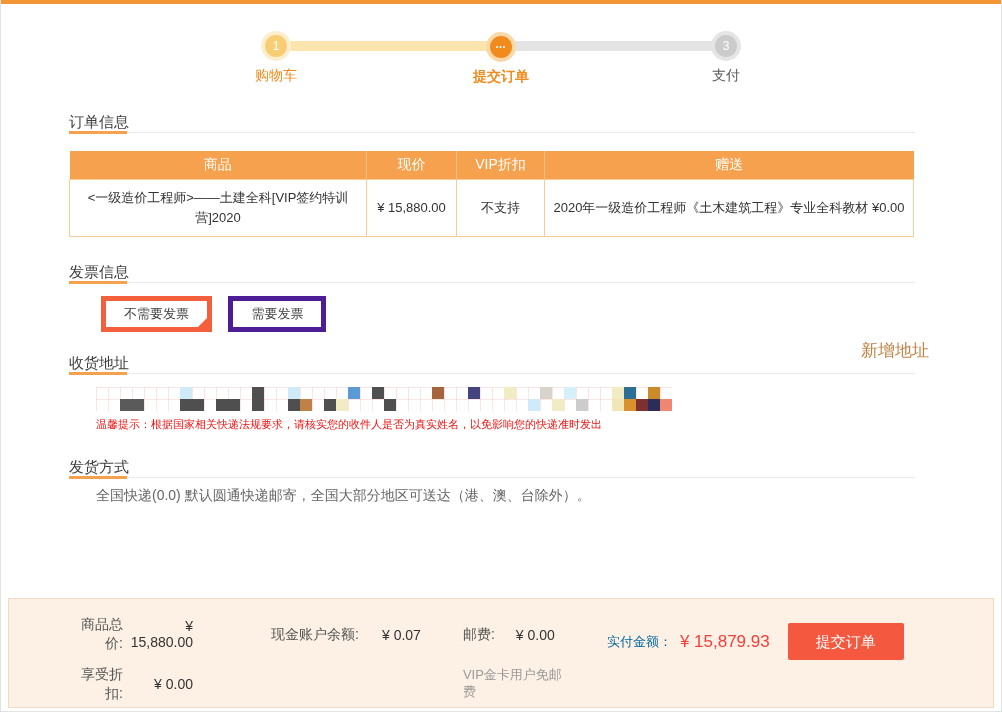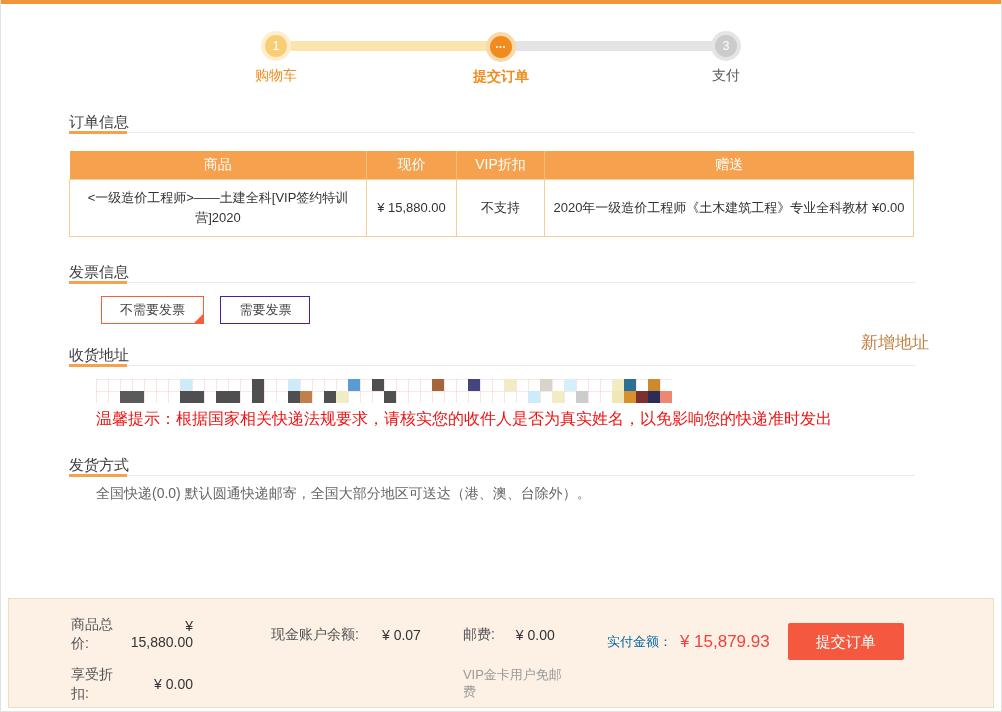--- a/index.html
+++ b/index.html
@@ -45,46 +45,46 @@
   table.order th { background:#f5a14d; color:#fff; font-weight:normal; font-size:14px;
     height:28px; border-right:1px solid #f7bd7e; }
   table.order th:last-child { border-right:none; }
   table.order td { border:1px solid #f9cd96; height:57px; text-align:center;
     font-size:13px; color:#333; padding:4px 8px; line-height:20px; }
   td.prod { text-align:left; padding:4px 24px 4px 18px; }
 
   
   .inv-row { margin:13px 0 0 32px; }
   .btn-inv { display:inline-block; padding:4px 18px; font-size:13px; color:#444;
-    background:#fff; border:1px solid #4c1d95; position:relative;
+    background:#fff; border:5px solid #4c1d95; position:relative;
     margin-right:12px; cursor:pointer; }
   .btn-inv.selected { border-color:#f4603c; }
   .btn-inv.selected::after { content:""; position:absolute; right:0; bottom:0;
     width:0; height:0; border-left:9px solid transparent; border-bottom:9px solid #f4603c; }
 
   
   .mosaic { position:relative; margin:13px 0 0 27px; width:576px; height:24px;
     background-image:
       repeating-linear-gradient(to right, rgba(235,140,140,.22) 0 1px, transparent 1px 12px),
       repeating-linear-gradient(to bottom, rgba(235,140,140,.22) 0 1px, transparent 1px 12px);
     cursor:pointer; }
   .mcell { position:absolute; width:12px; height:12px; }
 
-  .notice-red { margin:6px 0 0 27px; font-size:16px; color:#f01212; }
+  .notice-red { margin:6px 0 0 27px; font-size:11px; color:#f01212; }
   .ship-tip1 { margin:17px 0 0 27px; font-size:14px; }
   .ship-tip1 .red { color:#f01212; }
   .ship-tip1 .vip-link { color:#3e8ddd; margin-left:28px; cursor:pointer; }
   .ship-tip2 { margin:9px 0 0 27px; font-size:14px; color:#666; }
 
   
   .sumbar { position:absolute; left:7px; right:7px; bottom:3px; height:110px;
     background:#fdf1e5; border:1px solid #f2dbc1; display:flex;
     align-items:flex-start; padding:16px 0 0 62px; }
   .kv-row { display:flex; align-items:center; margin-bottom:12px; }
-  .kv-label { width:52px; font-size:14px; color:#555; text-align:left; line-height:19px; }
+  .kv-label { width:52px; font-size:14px; color:#555; text-align:right; line-height:19px; }
   .kv-label.wide { width:auto; text-align:left; }
   .kv-value { font-size:14px; color:#333; text-align:right; }
   .g1 { width:124px; }
   .g1 .kv-value { width:70px; }
   .g2 { margin-left:76px; margin-top:10px; }
   .g2 .kv-value { width:62px; }
   .g3 { margin-left:42px; margin-top:10px; }
   .g3 .kv-value { width:60px; }
   .g3-note { margin-top:22px; width:100px; font-size:13px; color:#9a9a9a; line-height:17px; }
   .g4 { margin-left:44px; margin-top:8px; display:flex; align-items:center; }

